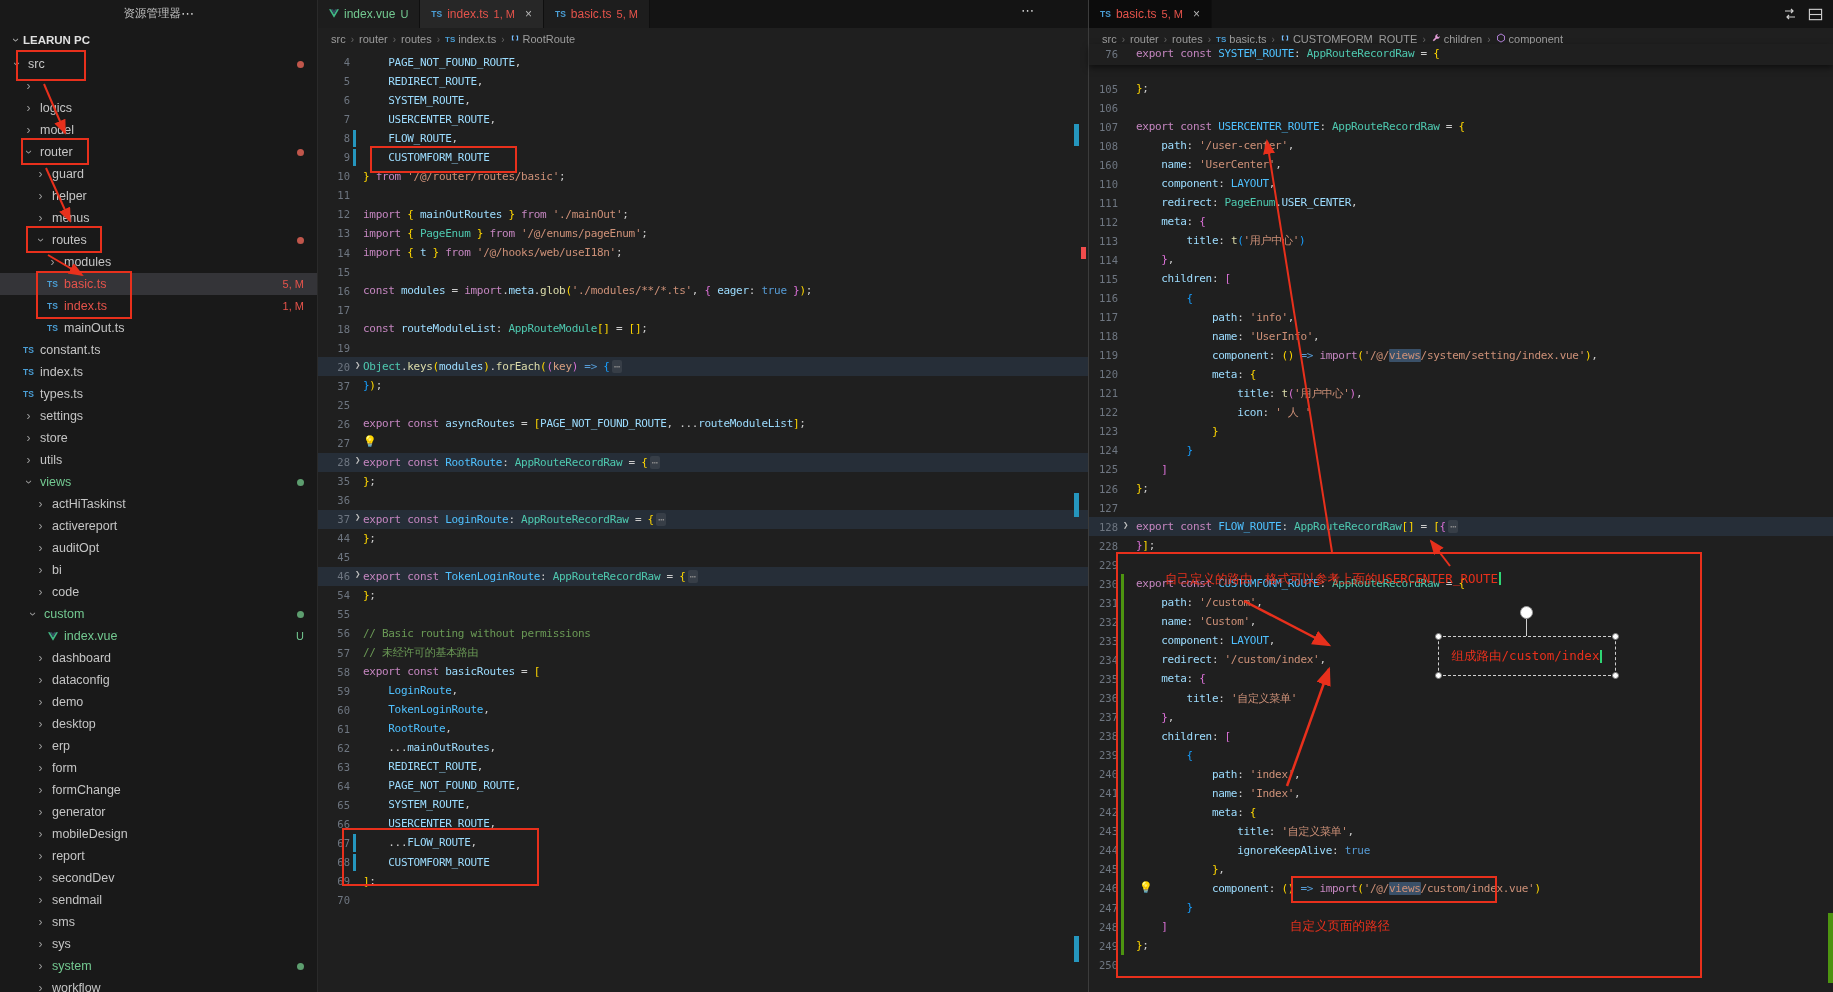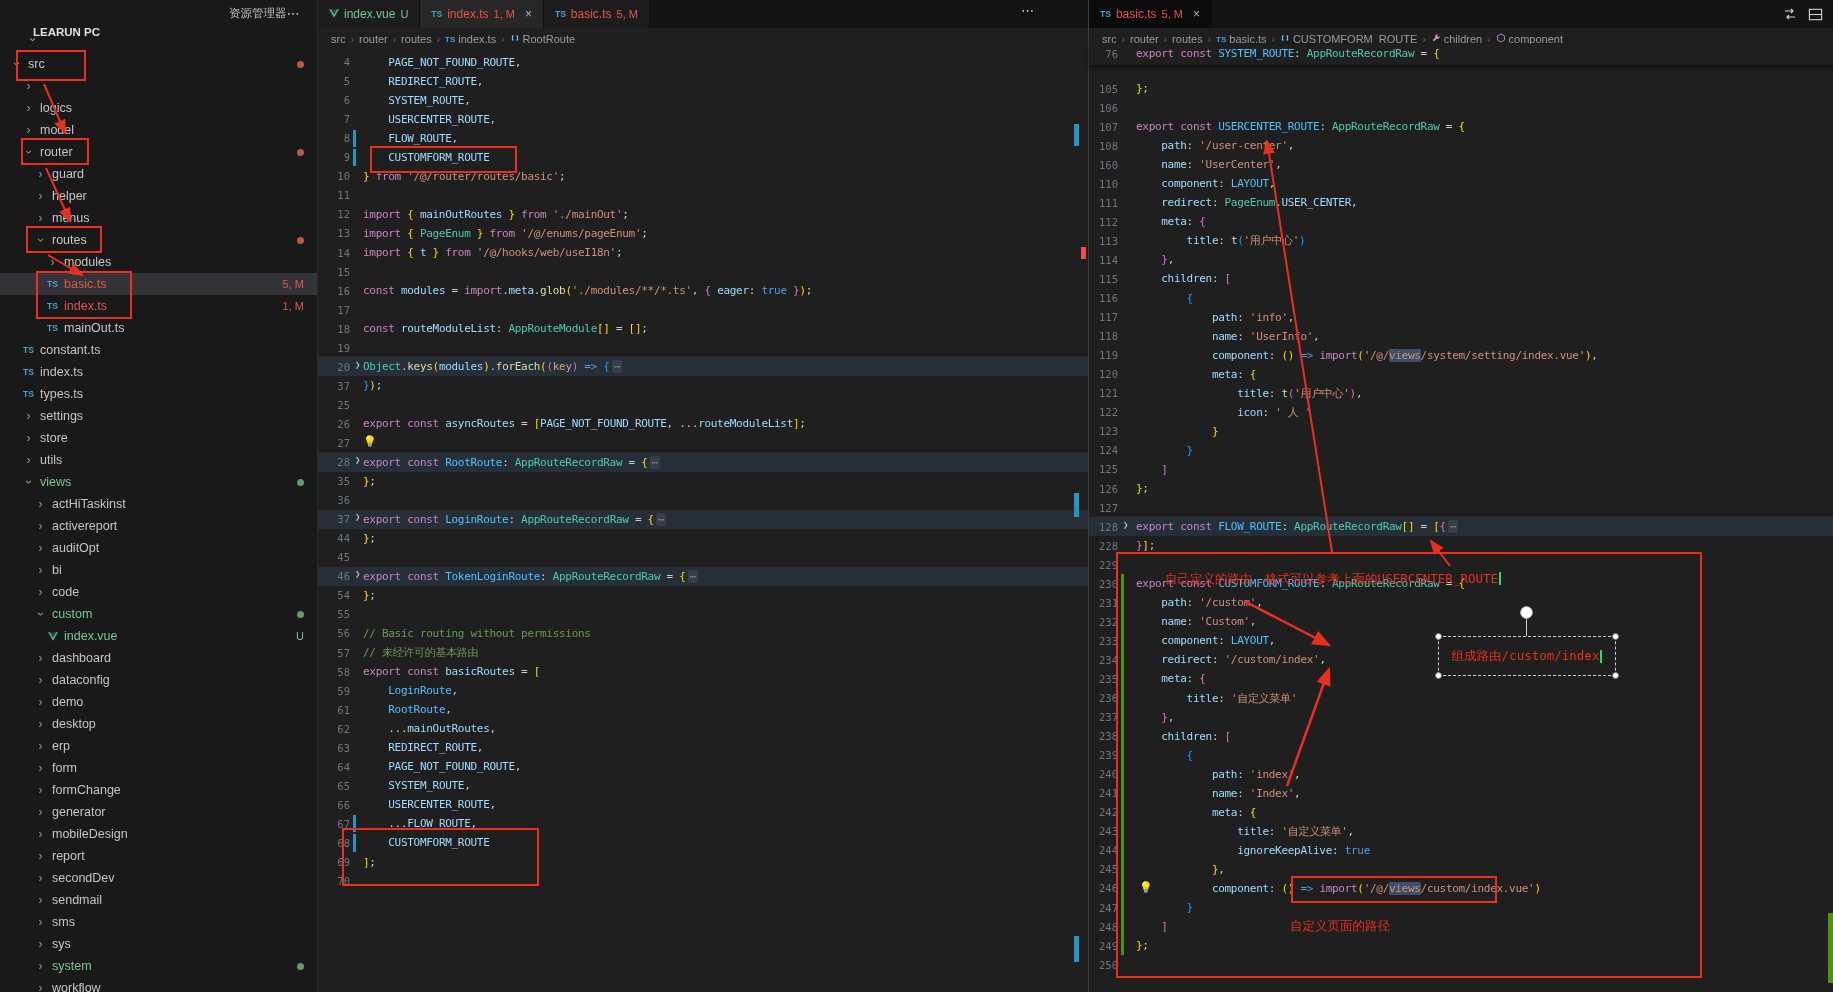--- a/index.html
+++ b/index.html
@@ -2,23 +2,23 @@
 <html><head>
 <meta charset="utf-8">
 <style>
   :root{ --red:#e8301c; }
   *{margin:0;padding:0;box-sizing:border-box;}
   body{width:1833px;height:992px;overflow:hidden;position:relative;background:#1f1f1f;
        color:#ccc;font-family:"Liberation Sans","DejaVu Sans",sans-serif;}
 
   
   #sidebar{position:absolute;left:0;top:0;width:318px;height:992px;background:#191919;border-right:1px solid #2a2a2a;}
-  .sb-title{height:26px;display:flex;align-items:center;justify-content:flex-end;padding:0 16px 0 18px;font-size:11.5px;color:#c0c0c0;}
+  .sb-title{height:26px;display:flex;align-items:center;justify-content:center;padding:0 16px 0 18px;font-size:11.5px;color:#c0c0c0;}
   .sb-dots{color:#cfcfcf;letter-spacing:1.5px;font-size:13px;cursor:pointer;}
-  .sb-root{height:27px;display:flex;font-weight:bold;font-size:11.5px;color:#e0e0e0;padding-left:24px;gap:5px;}
+  .sb-root{height:27px;display:flex;align-items:center;font-weight:bold;font-size:11.5px;color:#e0e0e0;padding-left:14px;gap:5px;}
   .sb-root .chev{font-weight:normal;color:#aaa;transform:rotate(90deg);display:inline-block;font-size:12px;}
   .sb-row{height:22px;display:flex;align-items:center;font-size:12.5px;gap:5px;position:relative;color:#c5c5c5;cursor:pointer;}
   .sb-row.sel{background:#343438;}
   .sb-ic{width:13px;flex:none;display:inline-flex;justify-content:center;color:#9a9a9a;font-size:12px;line-height:1;}
   .sb-ic.rot{transform:rotate(90deg);}
   .sb-ic.ts{color:#4b9fd6;font-size:8.5px;font-weight:bold;}
   .green{color:#73C991;}.red{color:#E5534B;}
   .sb-badge{position:absolute;right:13px;font-size:11px;}
   .sb-badge.dot{width:7px;height:7px;border-radius:50%;background:#c0564b;}
   .sb-badge.dotg{width:7px;height:7px;border-radius:50%;background:#5d9e6f;}
@@ -204,21 +204,21 @@
         <span class="sb-label ">auditOpt</span>
       </div>
       <div class="sb-row" style="padding-left: 34px;">
         <span class="sb-ic">›</span>
         <span class="sb-label ">bi</span>
       </div>
       <div class="sb-row" style="padding-left: 34px;">
         <span class="sb-ic">›</span>
         <span class="sb-label ">code</span>
       </div>
-      <div class="sb-row" style="padding-left: 34px;">
+      <div class="sb-row" style="padding-left: 26px;">
         <span class="sb-ic rot">›</span>
         <span class="sb-label green">custom</span>
         <span class="sb-badge dotg"></span>
       </div>
       <div class="sb-row" style="padding-left: 46px;">
         <span class="sb-ic">
           <svg width="10" height="9" viewBox="0 0 24 21">
             <path d="M0 0h4.8L12 12.4 19.2 0H24L12 20.8z" fill="#41B883"></path>
             <path d="M4.8 0h4.8L12 4.2 14.4 0h4.8L12 12.4z" fill="#35495E"></path>
           </svg>
@@ -373,20 +373,21 @@
       <div class="row hl"><span class="ln">37</span><span class="dec"><span class="fchev">❯</span></span><span class="code"><span class="tk-kw">export</span><span class="tk-pn"> </span><span class="tk-kw">const</span><span class="tk-pn"> </span><span class="tk-cn">LoginRoute</span><span class="tk-pn">: </span><span class="tk-type">AppRouteRecordRaw</span><span class="tk-pn"> = </span><span class="tk-b1">{</span><span class="tk-fold">⋯</span></span></div>
       <div class="row"><span class="ln">44</span><span class="dec"></span><span class="code"><span class="tk-b1">}</span><span class="tk-pn">;</span></span></div>
       <div class="row"><span class="ln">45</span><span class="dec"></span><span class="code"></span></div>
       <div class="row hl"><span class="ln">46</span><span class="dec"><span class="fchev">❯</span></span><span class="code"><span class="tk-kw">export</span><span class="tk-pn"> </span><span class="tk-kw">const</span><span class="tk-pn"> </span><span class="tk-cn">TokenLoginRoute</span><span class="tk-pn">: </span><span class="tk-type">AppRouteRecordRaw</span><span class="tk-pn"> = </span><span class="tk-b1">{</span><span class="tk-fold">⋯</span></span></div>
       <div class="row"><span class="ln">54</span><span class="dec"></span><span class="code"><span class="tk-b1">}</span><span class="tk-pn">;</span></span></div>
       <div class="row"><span class="ln">55</span><span class="dec"></span><span class="code"></span></div>
       <div class="row"><span class="ln">56</span><span class="dec"></span><span class="code"><span class="tk-cm">// Basic routing without permissions</span></span></div>
       <div class="row"><span class="ln">57</span><span class="dec"></span><span class="code"><span class="tk-cm">// 未经许可的基本路由</span></span></div>
       <div class="row"><span class="ln">58</span><span class="dec"></span><span class="code"><span class="tk-kw">export</span><span class="tk-pn"> </span><span class="tk-kw">const</span><span class="tk-pn"> </span><span class="tk-id">basicRoutes</span><span class="tk-pn"> = </span><span class="tk-b1">[</span></span></div>
       <div class="row"><span class="ln">59</span><span class="dec"></span><span class="code"><span class="tk-pn">    </span><span class="tk-cn">LoginRoute</span><span class="tk-pn">,</span></span></div>
+      <div class="row"><span class="ln">60</span><span class="dec"></span><span class="code"><span class="tk-pn">    </span><span class="tk-cn">TokenLoginRoute</span><span class="tk-pn">,</span></span></div>
       <div class="row"><span class="ln">61</span><span class="dec"></span><span class="code"><span class="tk-pn">    </span><span class="tk-cn">RootRoute</span><span class="tk-pn">,</span></span></div>
       <div class="row"><span class="ln">62</span><span class="dec"></span><span class="code"><span class="tk-pn">    ...</span><span class="tk-id">mainOutRoutes</span><span class="tk-pn">,</span></span></div>
       <div class="row"><span class="ln">63</span><span class="dec"></span><span class="code"><span class="tk-pn">    </span><span class="tk-id">REDIRECT_ROUTE</span><span class="tk-pn">,</span></span></div>
       <div class="row"><span class="ln">64</span><span class="dec"></span><span class="code"><span class="tk-pn">    </span><span class="tk-id">PAGE_NOT_FOUND_ROUTE</span><span class="tk-pn">,</span></span></div>
       <div class="row"><span class="ln">65</span><span class="dec"></span><span class="code"><span class="tk-pn">    </span><span class="tk-id">SYSTEM_ROUTE</span><span class="tk-pn">,</span></span></div>
       <div class="row"><span class="ln">66</span><span class="dec"></span><span class="code"><span class="tk-pn">    </span><span class="tk-id">USERCENTER_ROUTE</span><span class="tk-pn">,</span></span></div>
       <div class="row"><span class="ln">67</span><span class="dec"><i class="modbar"></i></span><span class="code"><span class="tk-pn">    ...</span><span class="tk-id">FLOW_ROUTE</span><span class="tk-pn">,</span></span></div>
       <div class="row"><span class="ln">68</span><span class="dec"><i class="modbar"></i></span><span class="code"><span class="tk-pn">    </span><span class="tk-id">CUSTOMFORM_ROUTE</span></span></div>
       <div class="row"><span class="ln">69</span><span class="dec"></span><span class="code"><span class="tk-b1">]</span><span class="tk-pn">;</span></span></div>
       <div class="row"><span class="ln">70</span><span class="dec"></span><span class="code"></span></div>

